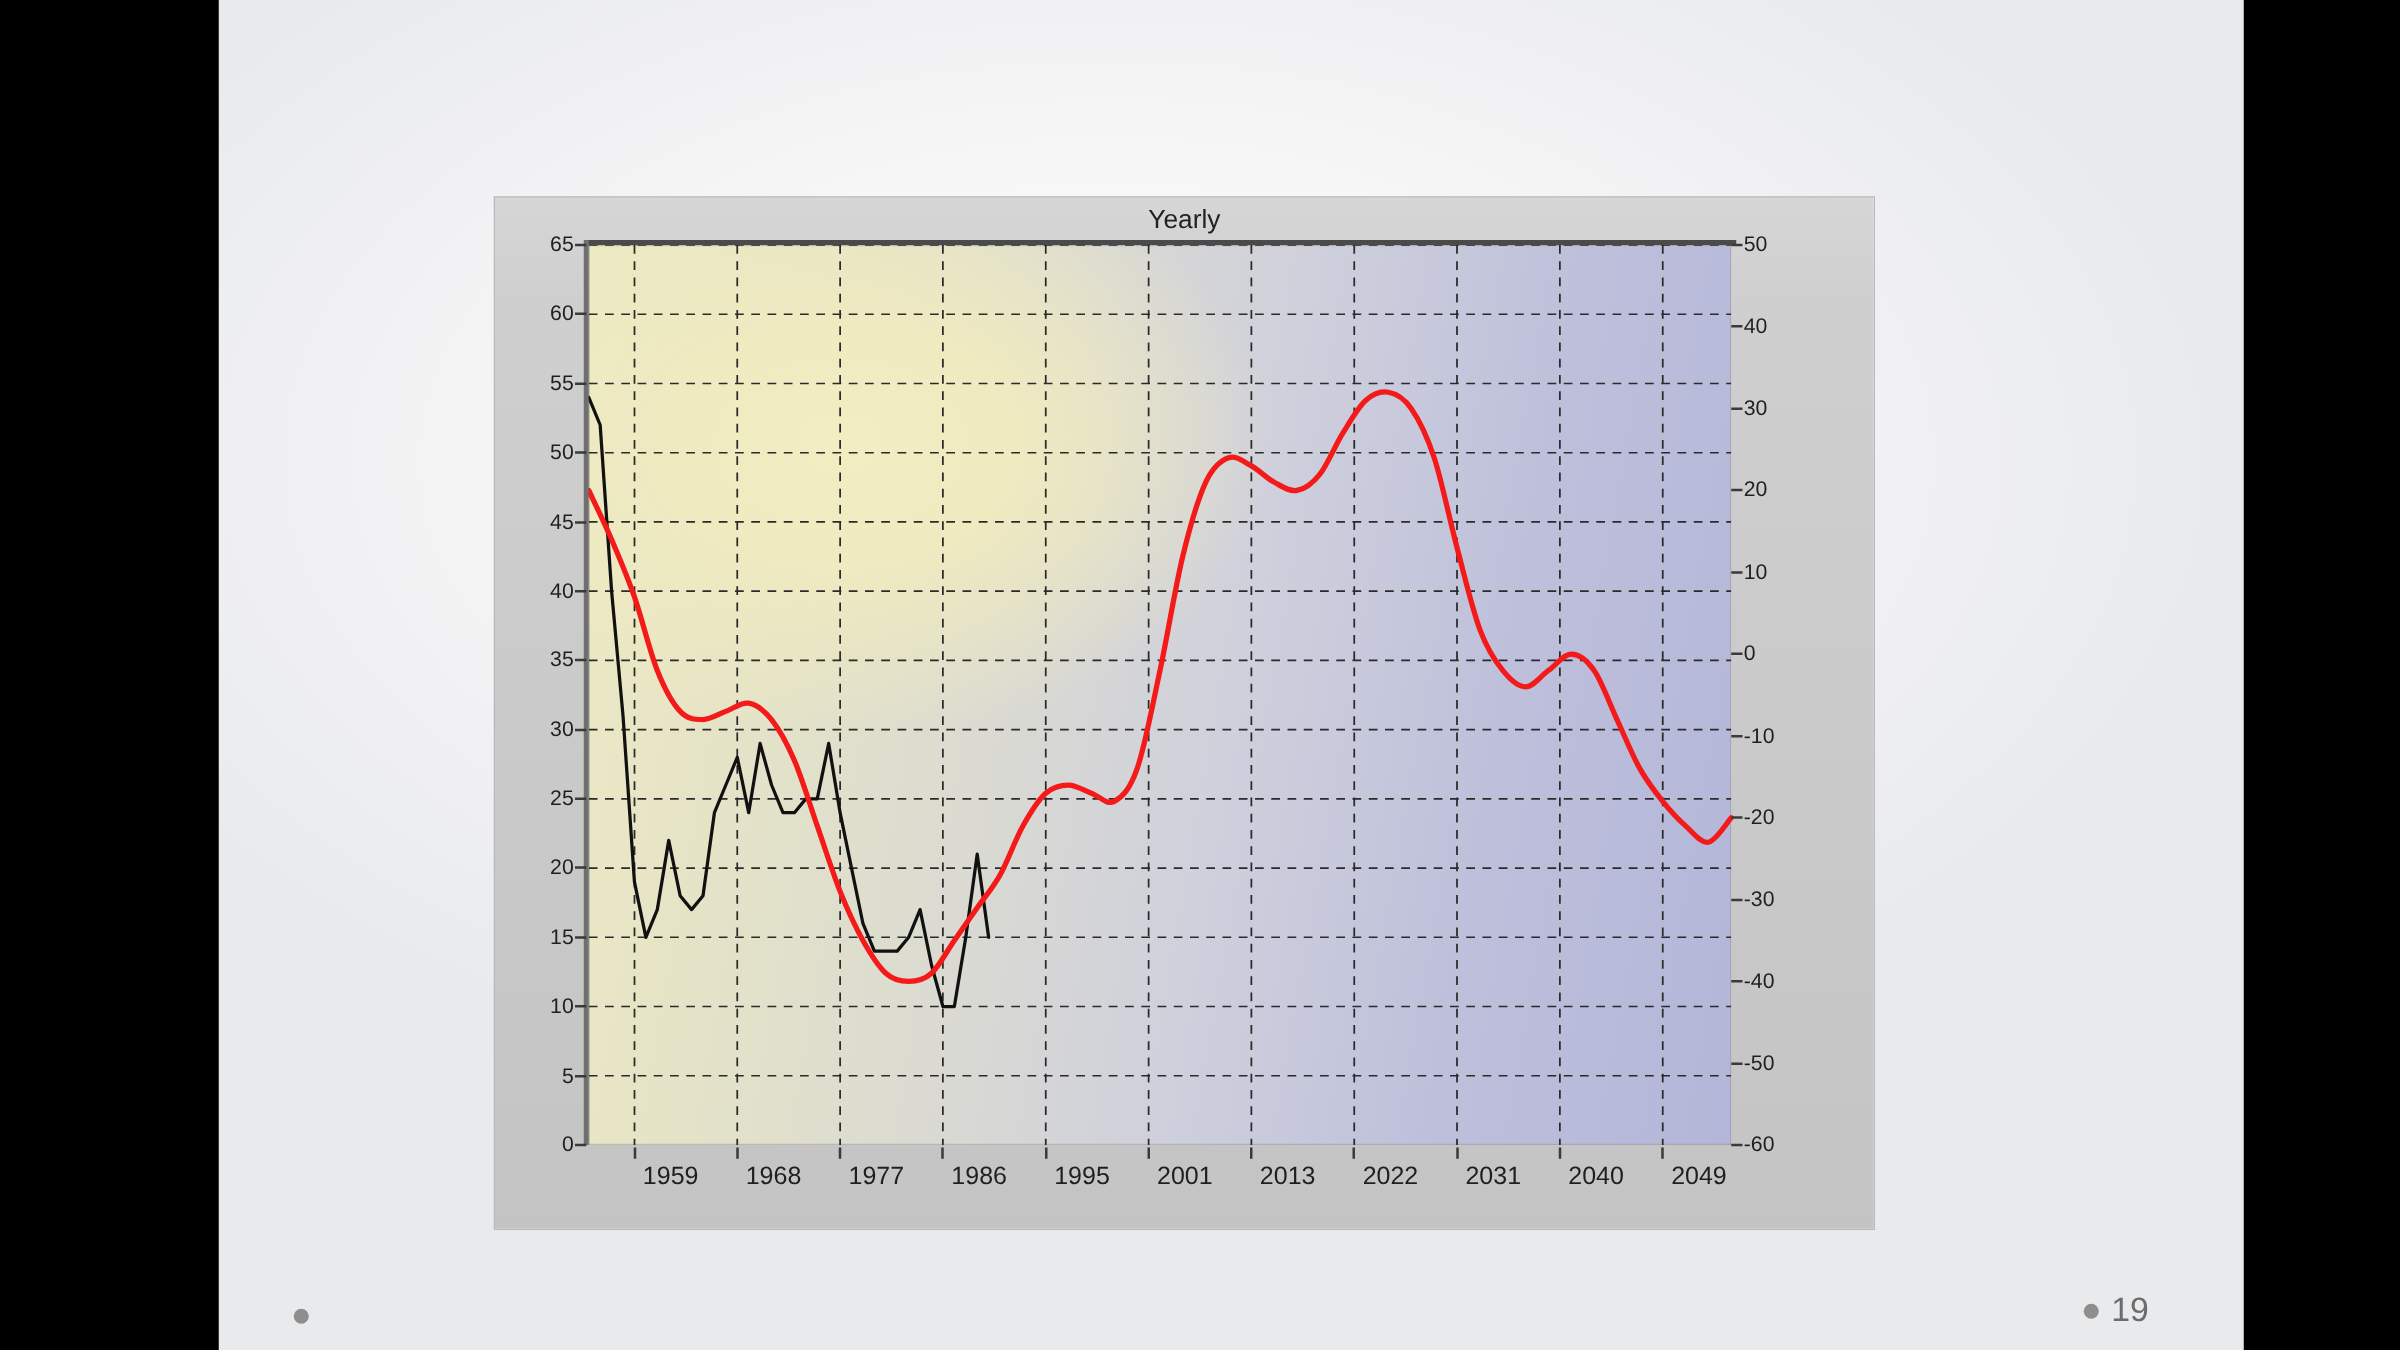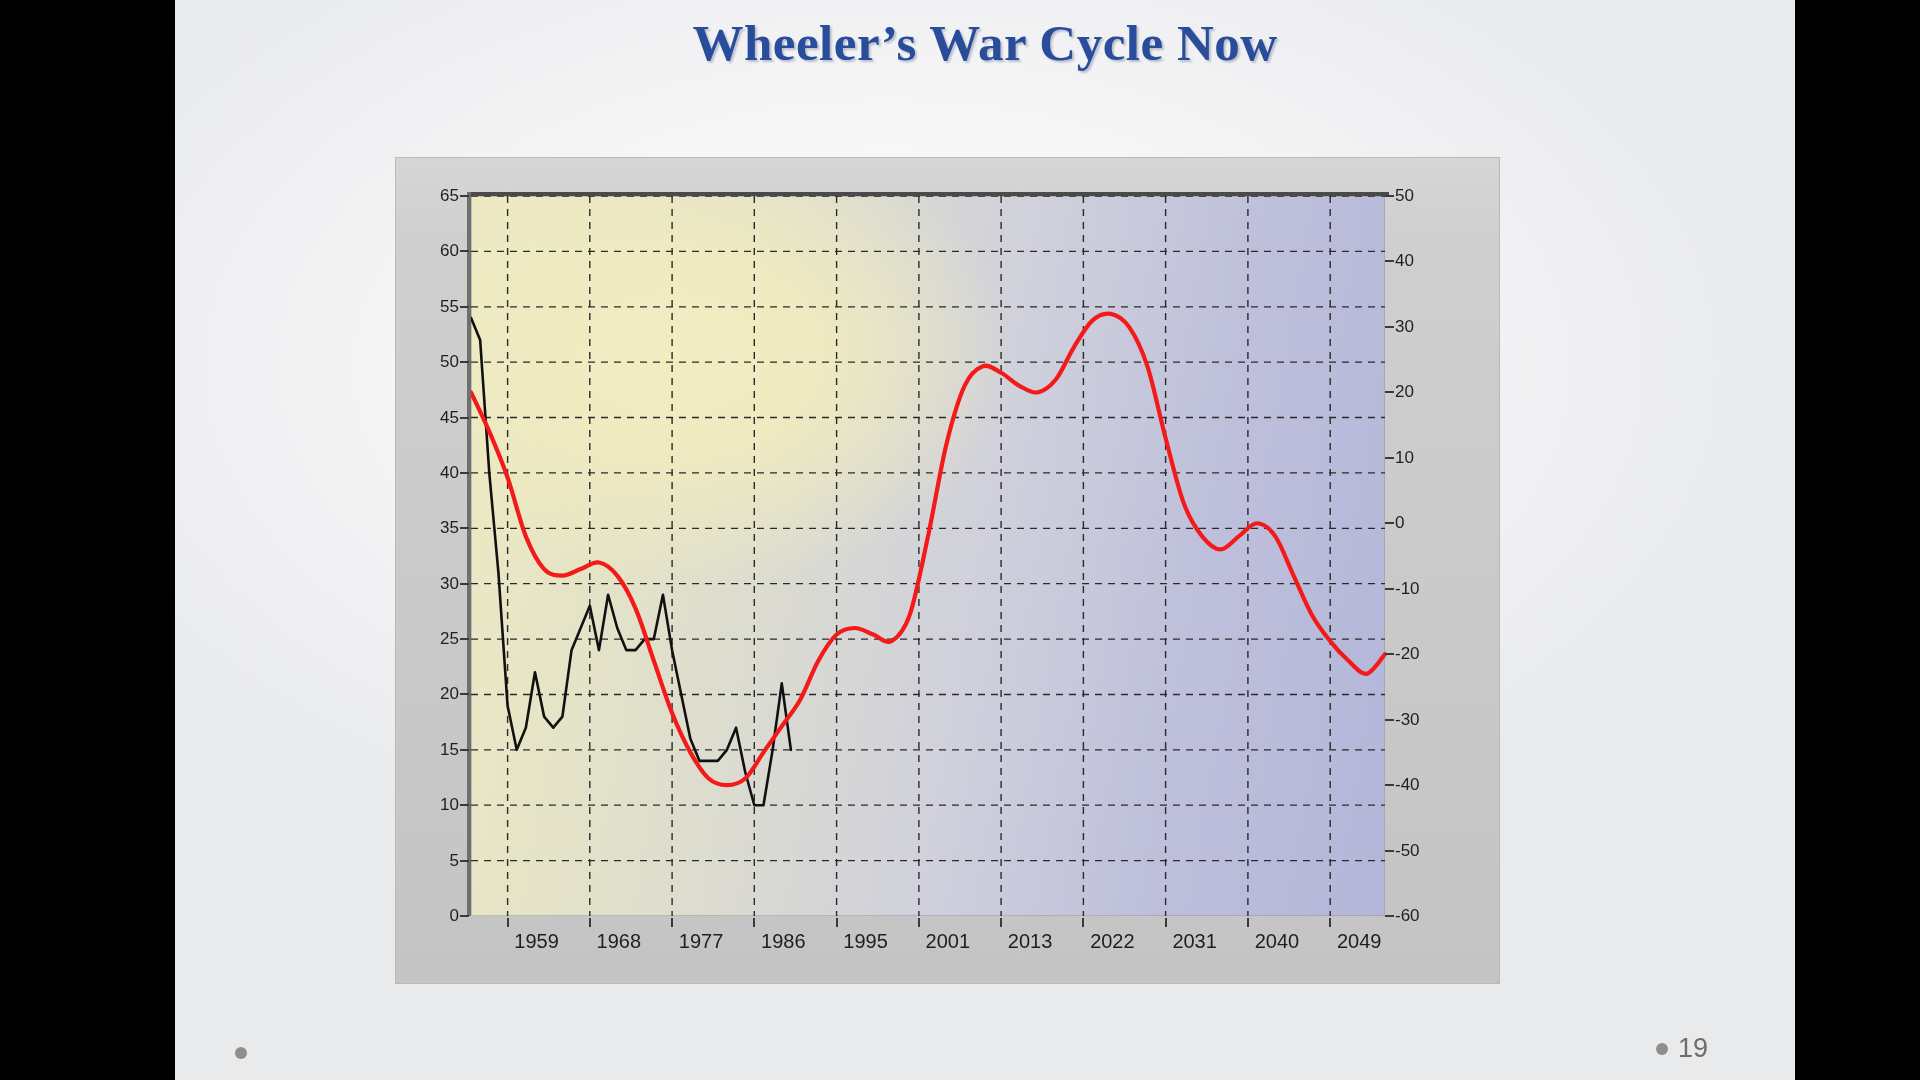--- a/index.html
+++ b/index.html
@@ -86,38 +86,38 @@
   .tick-x{position:absolute;top:-12px;width:2px;height:9px;background:#3a3a3a;transform:translateX(-50%);}
 
   
   #footer{
     position:absolute;left:60px;bottom:12px;width:800px;
     font-size:27px;color:#6c6c6c;letter-spacing:.4px;
   }
   #footer .bullet{display:inline-block;width:12px;height:12px;border-radius:50%;background:#8e8e8e;margin-right:12px;vertical-align:2px;}
   #footer .yr{display:block;margin-left:24px;margin-top:2px;}
   #pageno{
-    position:absolute;right:87px;bottom:16px;font-size:27px;color:#6c6c6c;white-space:nowrap;
+    position:absolute;right:76px;bottom:16px;font-size:27px;color:#6c6c6c;white-space:nowrap;
   }
   #pageno .bullet{display:inline-block;width:12px;height:12px;border-radius:50%;background:#8e8e8e;margin-right:10px;vertical-align:2px;}
 </style>
 </head>
 <body>
 
 <div id="stage">
 
   <div class="bar-left"></div>
   <div class="bar-right"></div>
 
   <div id="slide">
 
-    <div id="title">Wheeler’s War Cycle Now</div>
 
     <div id="chart-panel">
 
+      <div id="chart-title">Yearly</div>
 
       <div id="plot-wrap">
 
         <div id="plot">
           <svg id="grid-svg" width="914" height="720" style="position:absolute;left:0;top:0;">
               <line x1="36.6" y1="0" x2="36.6" y2="720" stroke="#2a2a2a" stroke-width="1.4" stroke-dasharray="7 6"></line>
               <line x1="118.8" y1="0" x2="118.8" y2="720" stroke="#2a2a2a" stroke-width="1.4" stroke-dasharray="7 6"></line>
               <line x1="201.1" y1="0" x2="201.1" y2="720" stroke="#2a2a2a" stroke-width="1.4" stroke-dasharray="7 6"></line>
               <line x1="283.3" y1="0" x2="283.3" y2="720" stroke="#2a2a2a" stroke-width="1.4" stroke-dasharray="7 6"></line>
               <line x1="365.6" y1="0" x2="365.6" y2="720" stroke="#2a2a2a" stroke-width="1.4" stroke-dasharray="7 6"></line>

